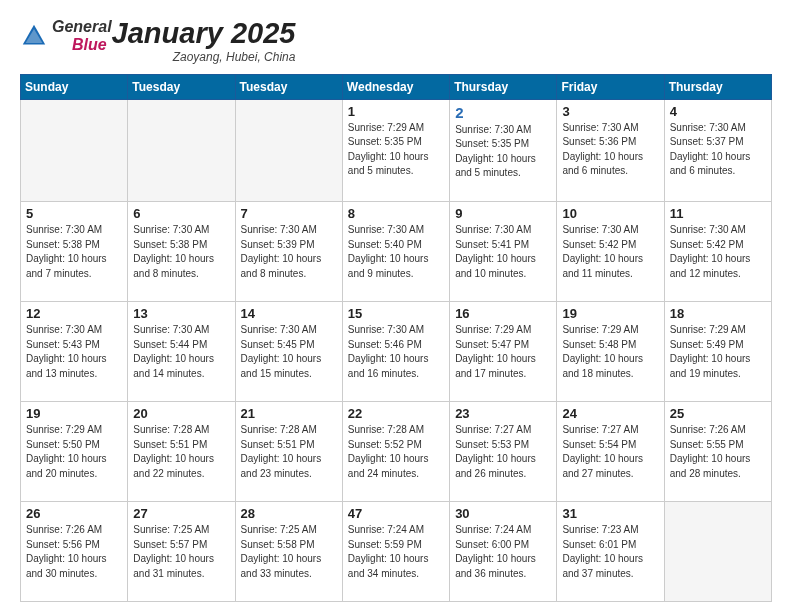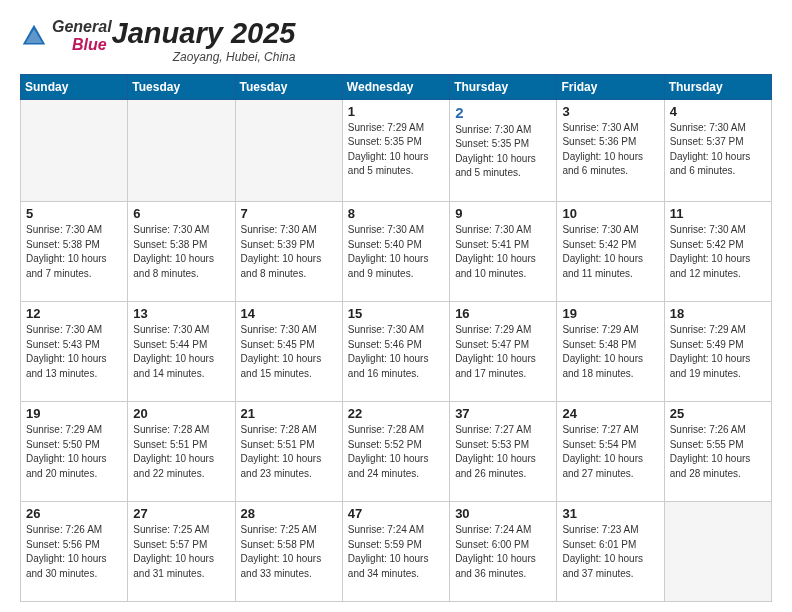--- a/index.html
+++ b/index.html
@@ -235,21 +235,21 @@
           </td>
           <td>
             <span class="day-num">21</span>
             <div class="day-info">Sunrise: 7:28 AM<br>Sunset: 5:51 PM<br>Daylight: 10 hours and 23 minutes.</div>
           </td>
           <td>
             <span class="day-num">22</span>
             <div class="day-info">Sunrise: 7:28 AM<br>Sunset: 5:52 PM<br>Daylight: 10 hours and 24 minutes.</div>
           </td>
           <td>
-            <span class="day-num">37</span>
+            <span class="day-num">23</span>
             <div class="day-info">Sunrise: 7:27 AM<br>Sunset: 5:53 PM<br>Daylight: 10 hours and 26 minutes.</div>
           </td>
           <td>
             <span class="day-num">24</span>
             <div class="day-info">Sunrise: 7:27 AM<br>Sunset: 5:54 PM<br>Daylight: 10 hours and 27 minutes.</div>
           </td>
           <td>
             <span class="day-num">25</span>
             <div class="day-info">Sunrise: 7:26 AM<br>Sunset: 5:55 PM<br>Daylight: 10 hours and 28 minutes.</div>
           </td>

